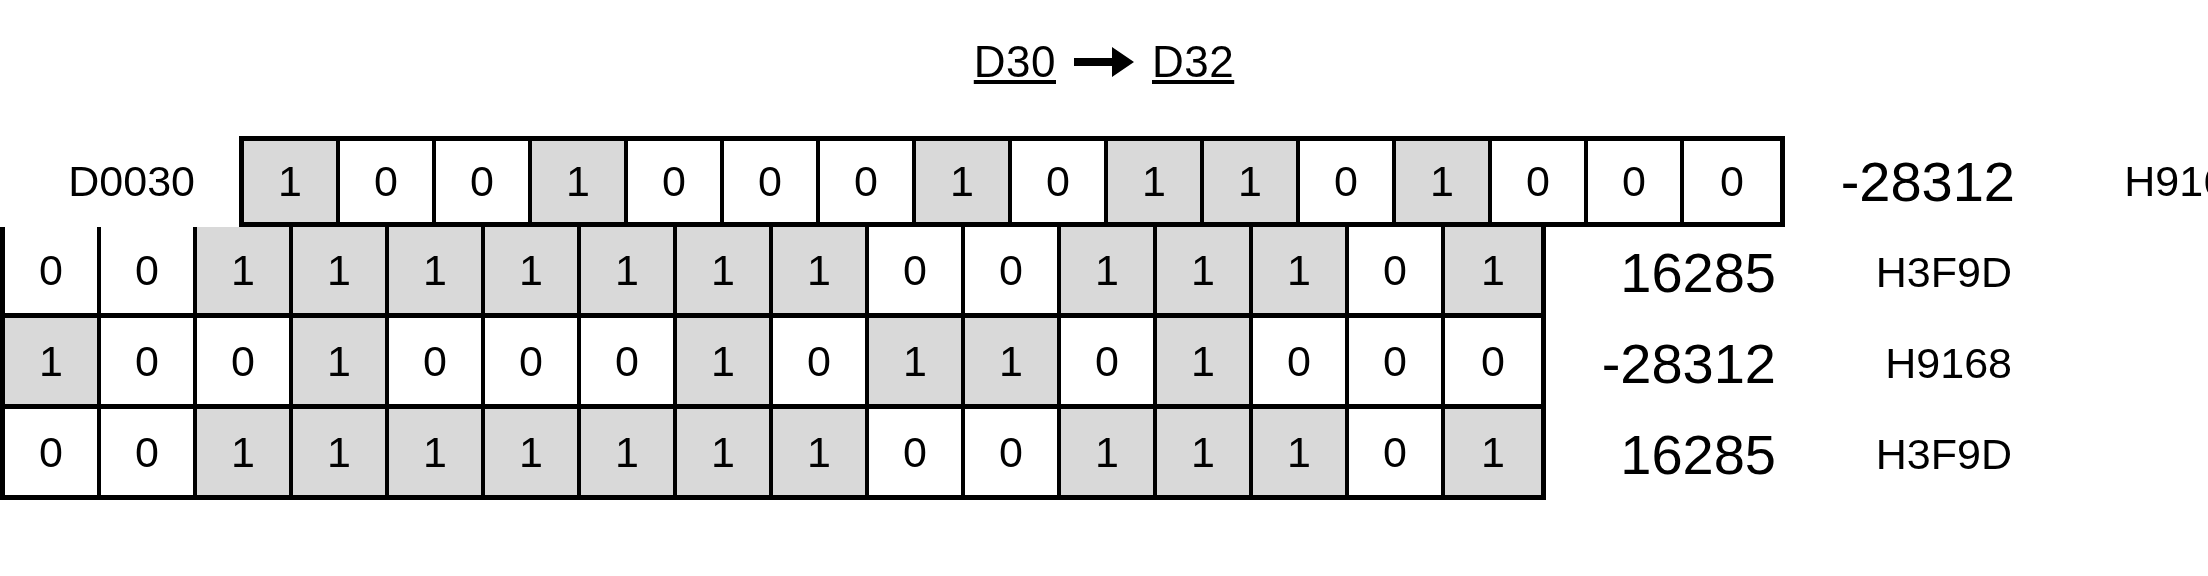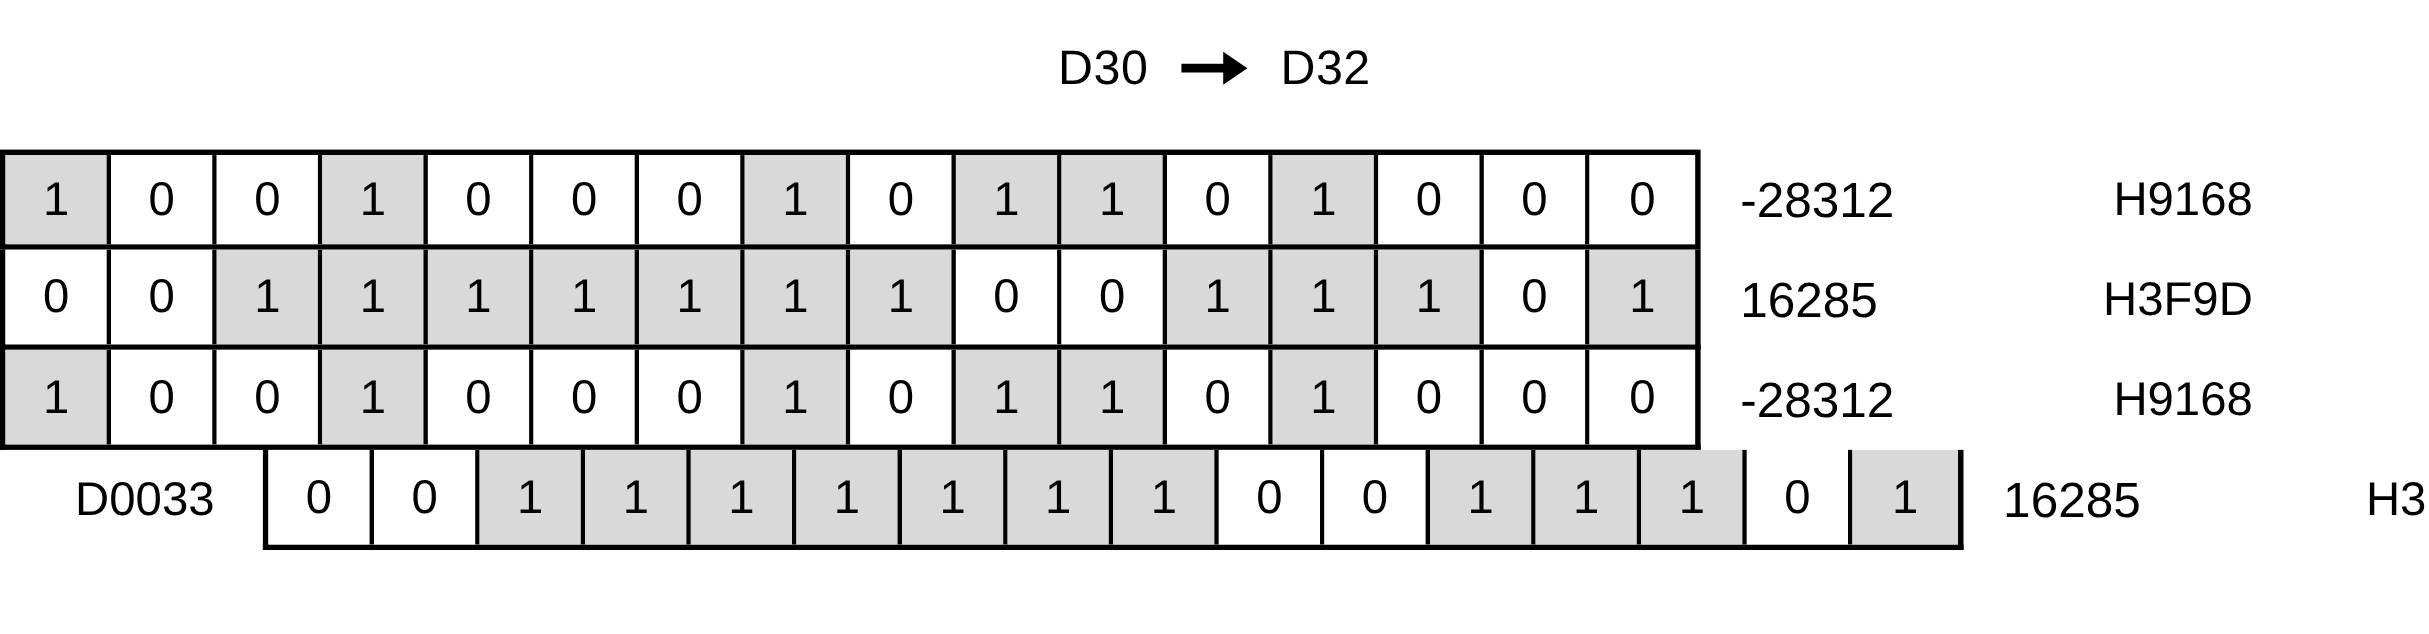--- a/index.html
+++ b/index.html
@@ -19,21 +19,22 @@
   
   .title-row {
     position: absolute;
     left: 0;
     top: 34px;
     width: 2208px;
     height: 56px;
     display: flex;
     align-items: center;
     justify-content: center;
-    gap: 28px;
+    gap: 16px;
+    text-decoration: underline;
   }
   .title-text {
     font-size: 44px;
     line-height: 1;
     letter-spacing: 0.5px;
     color: #000;
     white-space: nowrap;
   }
   .arrow-icon {
     display: inline-flex;
@@ -96,26 +97,25 @@
 
   .tailvals {
     display: flex;
     align-items: center;
     flex: 1 1 auto;
     padding-left: 0;
   }
   .dec {
     width: 230px;
     flex: 0 0 230px;
-    text-align: left;
-    font-size: 45px;
-    line-height: 1;
-    color: #000;
-    white-space: nowrap;
-    margin-left: 36px;
+    text-align: right;
+    font-size: 56px;
+    line-height: 1;
+    color: #000;
+    white-space: nowrap;
   }
   .hex {
     width: 200px;
     flex: 0 0 200px;
     text-align: right;
     font-size: 43px;
     line-height: 1;
     color: #000;
     white-space: nowrap;
     padding-left: 36px;
@@ -130,20 +130,21 @@
     <svg width="64" height="44" viewBox="0 0 64 44" aria-hidden="true">
       <path d="M2 18 H40 V7 L62 22 L40 37 V26 H2 Z" fill="#000000"></path>
     </svg>
   </span>
   <span class="title-text">D32</span>
 </div>
 
 <div class="table-wrap">
   <div id="rows-container">
       <div class="row">
+        <div class="rowlabel">D0030</div>
         <div class="cells">
           <div class="cell on">1</div>
           <div class="cell">0</div>
           <div class="cell">0</div>
           <div class="cell on">1</div>
           <div class="cell">0</div>
           <div class="cell">0</div>
           <div class="cell">0</div>
           <div class="cell on">1</div>
           <div class="cell">0</div>
@@ -202,21 +203,20 @@
           <div class="cell">0</div>
           <div class="cell">0</div>
           <div class="cell">0</div>
         </div>
         <div class="tailvals">
           <div class="dec">-28312</div>
           <div class="hex">H9168</div>
         </div>
       </div>
       <div class="row">
-        <div class="rowlabel">D0033</div>
         <div class="cells">
           <div class="cell">0</div>
           <div class="cell">0</div>
           <div class="cell on">1</div>
           <div class="cell on">1</div>
           <div class="cell on">1</div>
           <div class="cell on">1</div>
           <div class="cell on">1</div>
           <div class="cell on">1</div>
           <div class="cell on">1</div>

